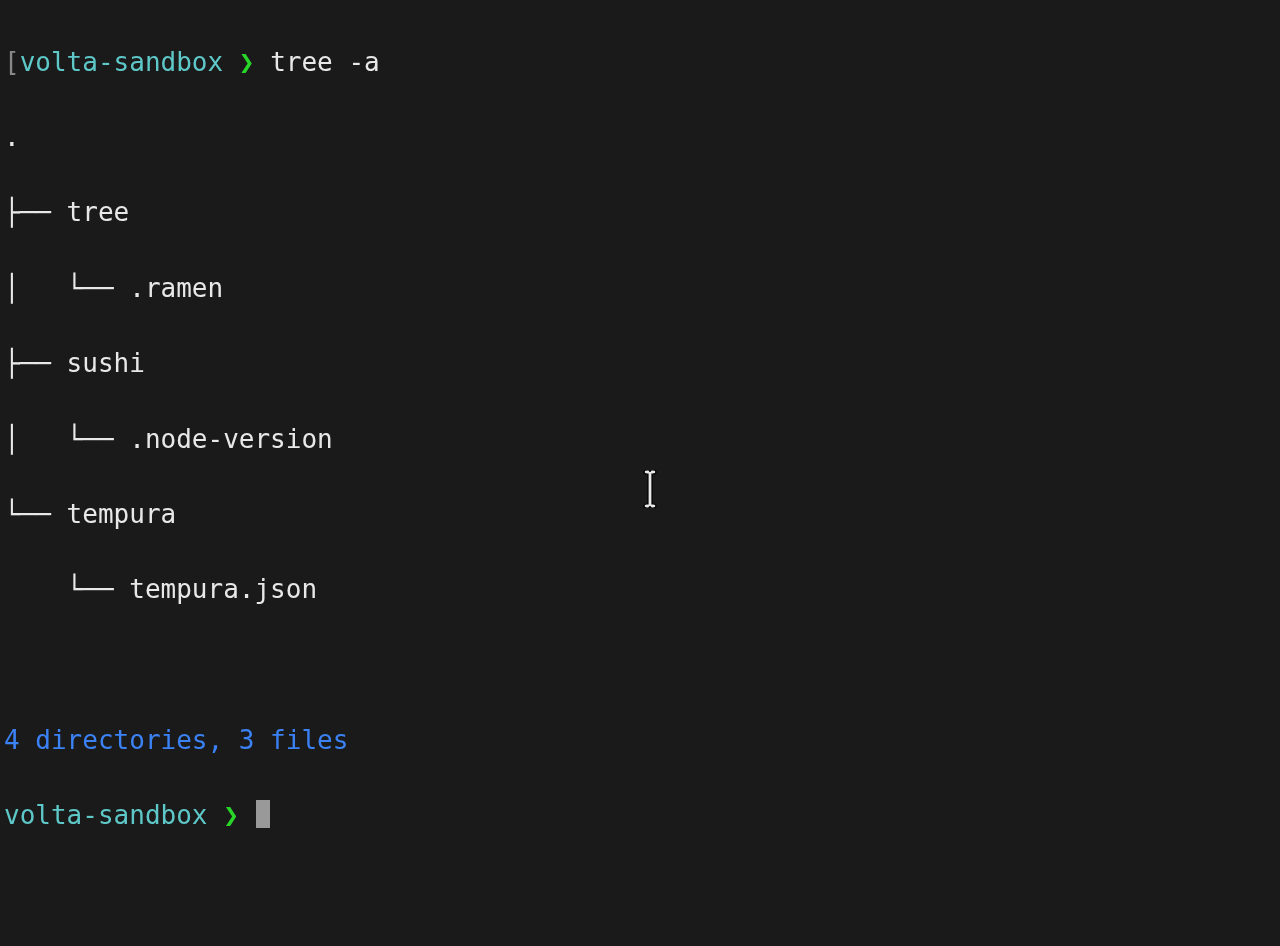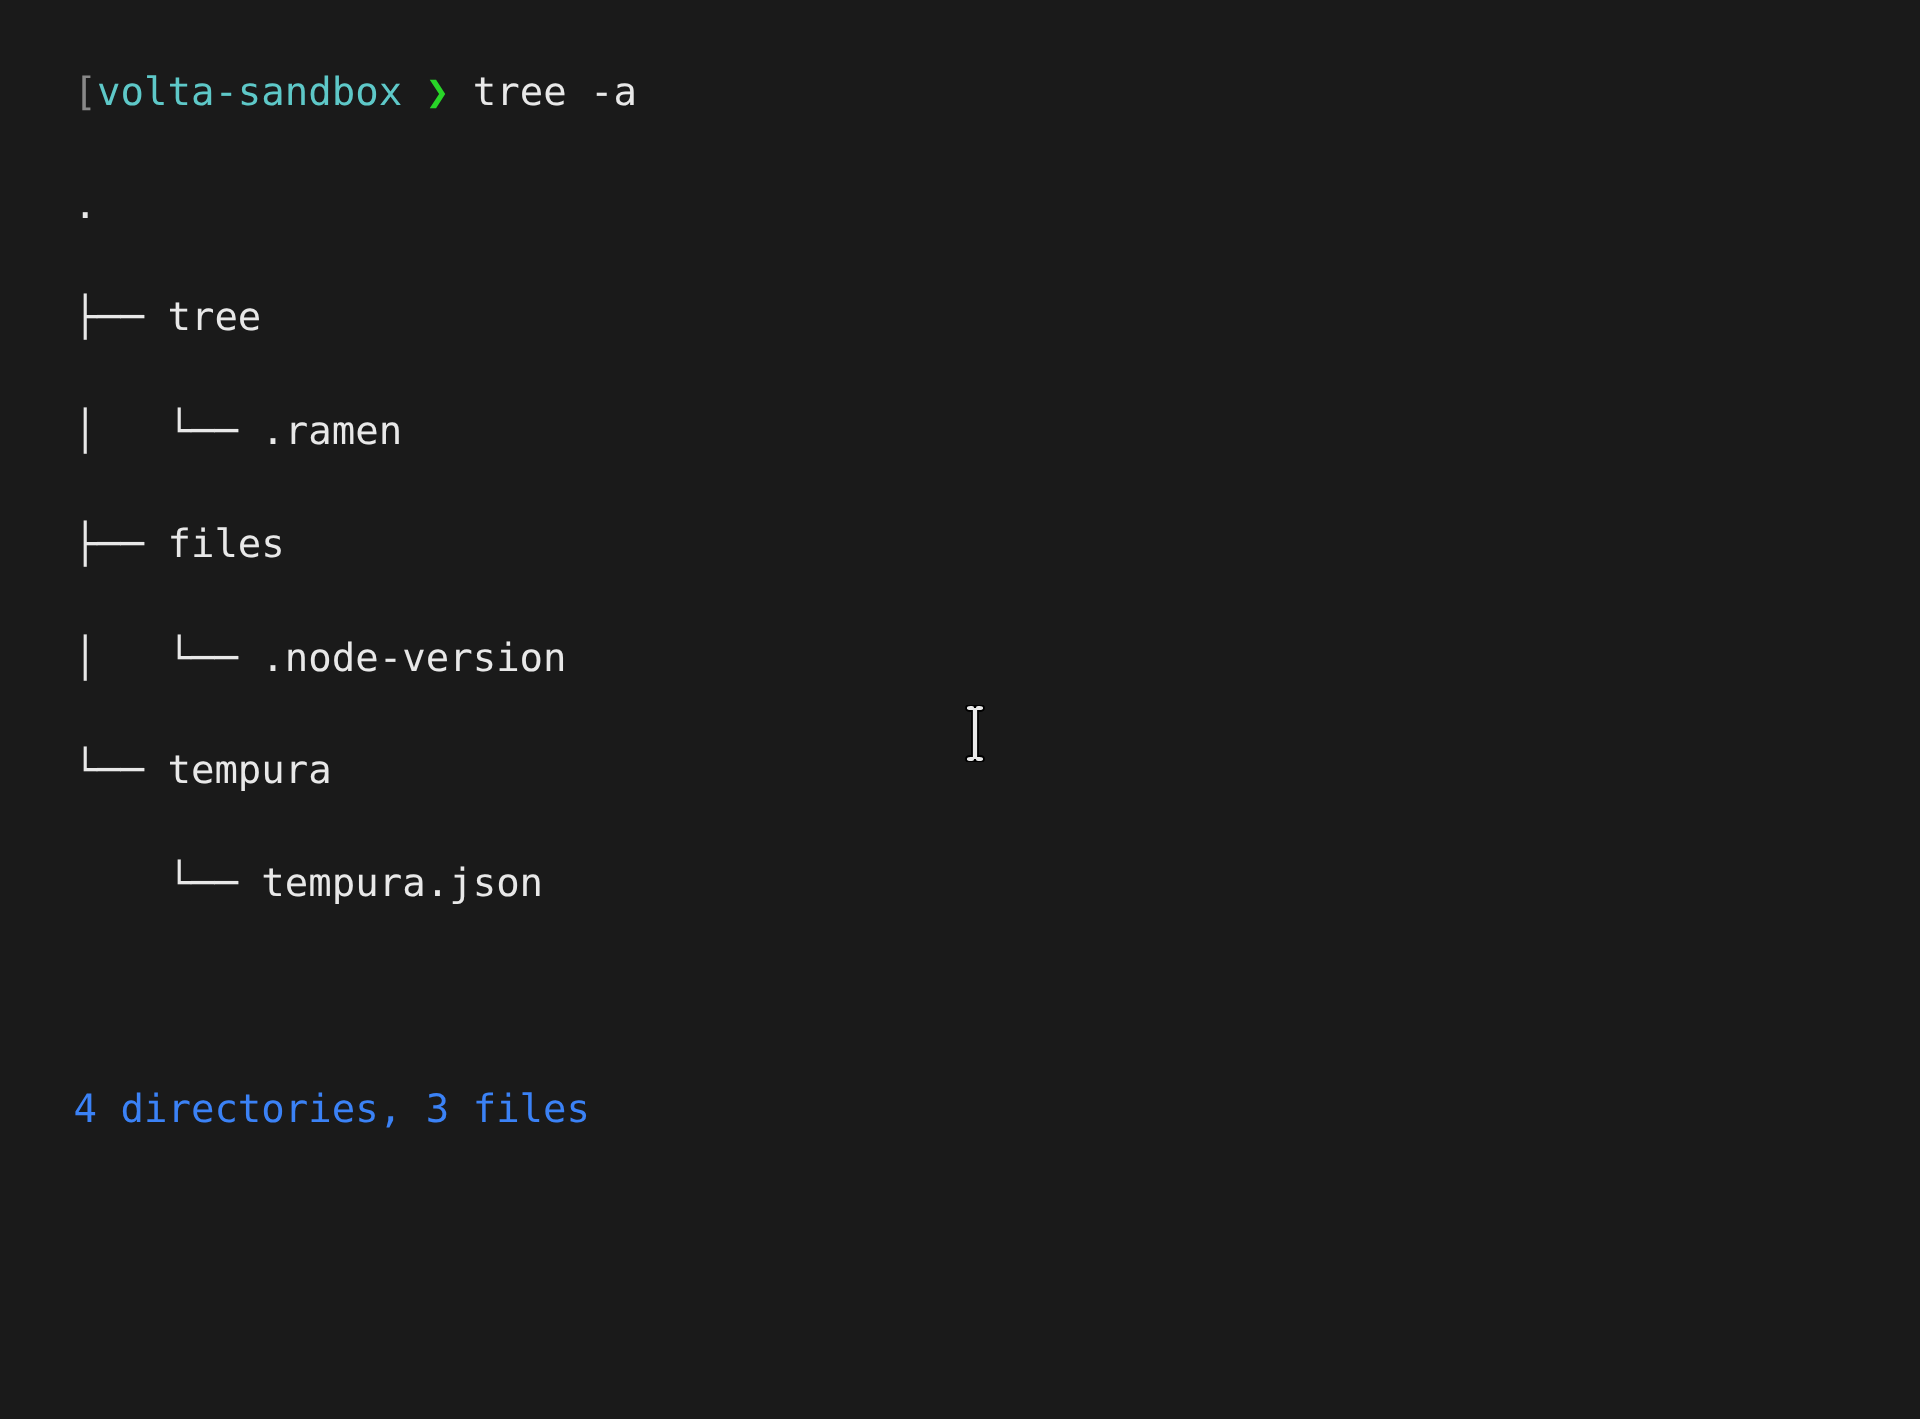--- a/index.html
+++ b/index.html
@@ -58,36 +58,36 @@
       width: 18px;
       height: 38px;
       pointer-events: none;
     }
     .ibeam-cursor svg {
       width: 100%;
       height: 100%;
     }
     .line {
       display: block;
-      margin-left: 45px;
     }
   </style>
 </head>
 <body>
 
 <div class="terminal">
 <span class="line"><span class="bracket">[</span><span class="prompt-dir">volta-sandbox</span> <span class="prompt-symbol">❯</span> <span class="command">tree -a</span></span>
 <span class="line tree-line">.</span>
 <span class="line tree-line">├── tree</span>
 <span class="line tree-line">│   └── .ramen</span>
-<span class="line tree-line">├── files</span>
+<span class="line tree-line">├── sushi</span>
 <span class="line tree-line">│   └── .node-version</span>
 <span class="line tree-line">└── tempura</span>
 <span class="line tree-line">    └── tempura.json</span>
 <span class="line"> </span>
 <span class="line summary">4 directories, 3 files</span>
+<span class="line"><span class="prompt-dir">volta-sandbox</span> <span class="prompt-symbol">❯</span> <span class="cursor-block"></span></span>
 </div>
 
 <div class="ibeam-cursor">
   <svg viewBox="0 0 18 38" xmlns="http://www.w3.org/2000/svg">
     <path d="M 3 2 Q 3 0 6 0 L 7 0 Q 9 0 9 2 Q 9 0 11 0 L 12 0 Q 15 0 15 2 Q 15 4 12 4 L 11 4 L 11 34 L 12 34 Q 15 34 15 36 Q 15 38 12 38 L 11 38 Q 9 38 9 36 Q 9 38 7 38 L 6 38 Q 3 38 3 36 Q 3 34 6 34 L 7 34 L 7 4 L 6 4 Q 3 4 3 2 Z" fill="#e8e8e8" stroke="#000000" stroke-width="1.2"></path>
   </svg>
 </div>
 
 </body></html>

